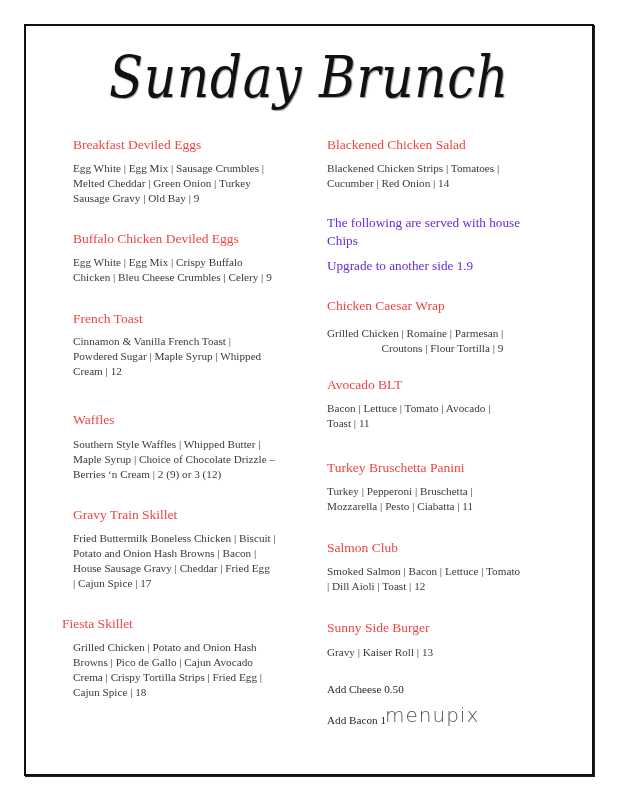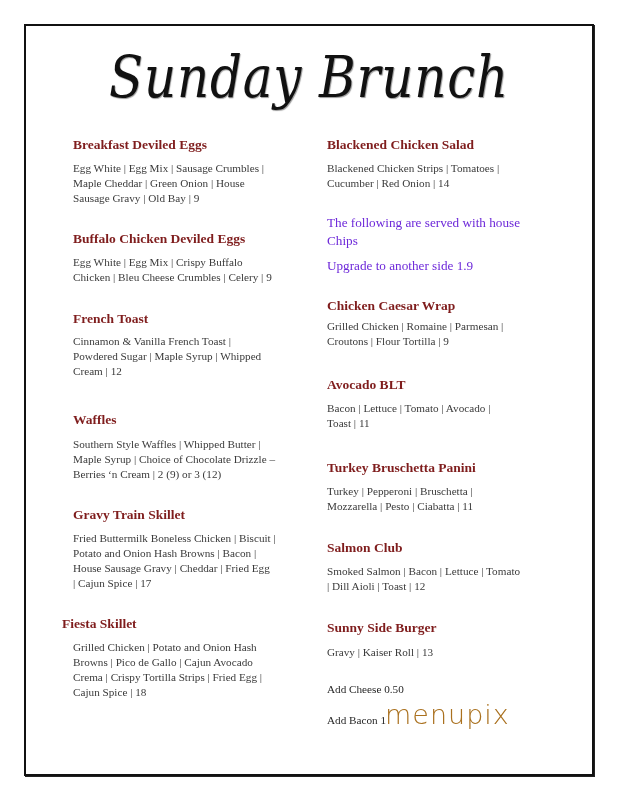--- a/index.html
+++ b/index.html
@@ -37,23 +37,23 @@
       line-height: 70px;
       text-shadow: 1px 1px 1px #9a9a9a;
       transform: scaleX(0.86);
     }
     .item {
       position: absolute;
     }
     .item-heading {
       position: absolute;
       font-family: "Liberation Serif", serif;
-      font-weight: bold;
+      font-weight: normal;
       font-size: 13.5px;
-      color: #7f1d1d;
+      color: #ef4444;
       white-space: nowrap;
       line-height: 16px;
     }
     .item-desc {
       position: absolute;
       font-family: "Liberation Serif", serif;
       font-size: 11.2px;
       color: #3a3a3a;
       line-height: 15px;
       white-space: nowrap;
@@ -75,42 +75,42 @@
       font-size: 11.2px;
       color: #262626;
       line-height: 15px;
       white-space: nowrap;
     }
     .watermark {
       position: absolute;
       left: 385px;
       top: 700px;
       font-family: "DejaVu Sans", sans-serif;
-      font-size: 27px;
+      font-size: 20px;
       font-weight: 200;
       letter-spacing: 1px;
-      color: #a16207;
+      color: #404040;
       opacity: 0.9;
       line-height: 30px;
     }
   </style>
 </head>
 <body>
 
 <div class="frame"></div>
 
 <div class="title">Sunday Brunch</div>
 
 <div>
 
   <div class="item">
     <div class="item-heading" style="left:73px; top:137px;">Breakfast Deviled Eggs</div>
     <div class="item-desc" style="left:73px; top:161px;">
       <span>Egg White | Egg Mix | Sausage Crumbles |</span>
-      <span>Maple Cheddar | Green Onion | House</span>
+      <span>Melted Cheddar | Green Onion | Turkey</span>
       <span>Sausage Gravy | Old Bay | 9</span>
     </div>
   </div>
 
   <div class="item">
     <div class="item-heading" style="left:73px; top:231px;">Buffalo Chicken Deviled Eggs</div>
     <div class="item-desc" style="left:73px; top:255px;">
       <span>Egg White | Egg Mix | Crispy Buffalo</span>
       <span>Chicken | Bleu Cheese Crumbles | Celery | 9</span>
     </div>
@@ -166,21 +166,21 @@
   </div>
 
   <div class="note" style="left:327px; top:214px;">
     <div>The following are served with house</div>
     <div>Chips</div>
   </div>
   <div class="note" style="left:327px; top:257px;">Upgrade to another side 1.9</div>
 
   <div class="item">
     <div class="item-heading" style="left:327px; top:298px;">Chicken Caesar Wrap</div>
-    <div class="item-desc" style="left:327px; top:319px;">
+    <div class="item-desc" style="left:327px; top:326px;text-align:right;">
       <span>Grilled Chicken | Romaine | Parmesan |</span>
       <span>Croutons | Flour Tortilla | 9</span>
     </div>
   </div>
 
   <div class="item">
     <div class="item-heading" style="left:327px; top:377px;">Avocado BLT</div>
     <div class="item-desc" style="left:327px; top:401px;">
       <span>Bacon | Lettuce | Tomato | Avocado |</span>
       <span>Toast | 11</span>

